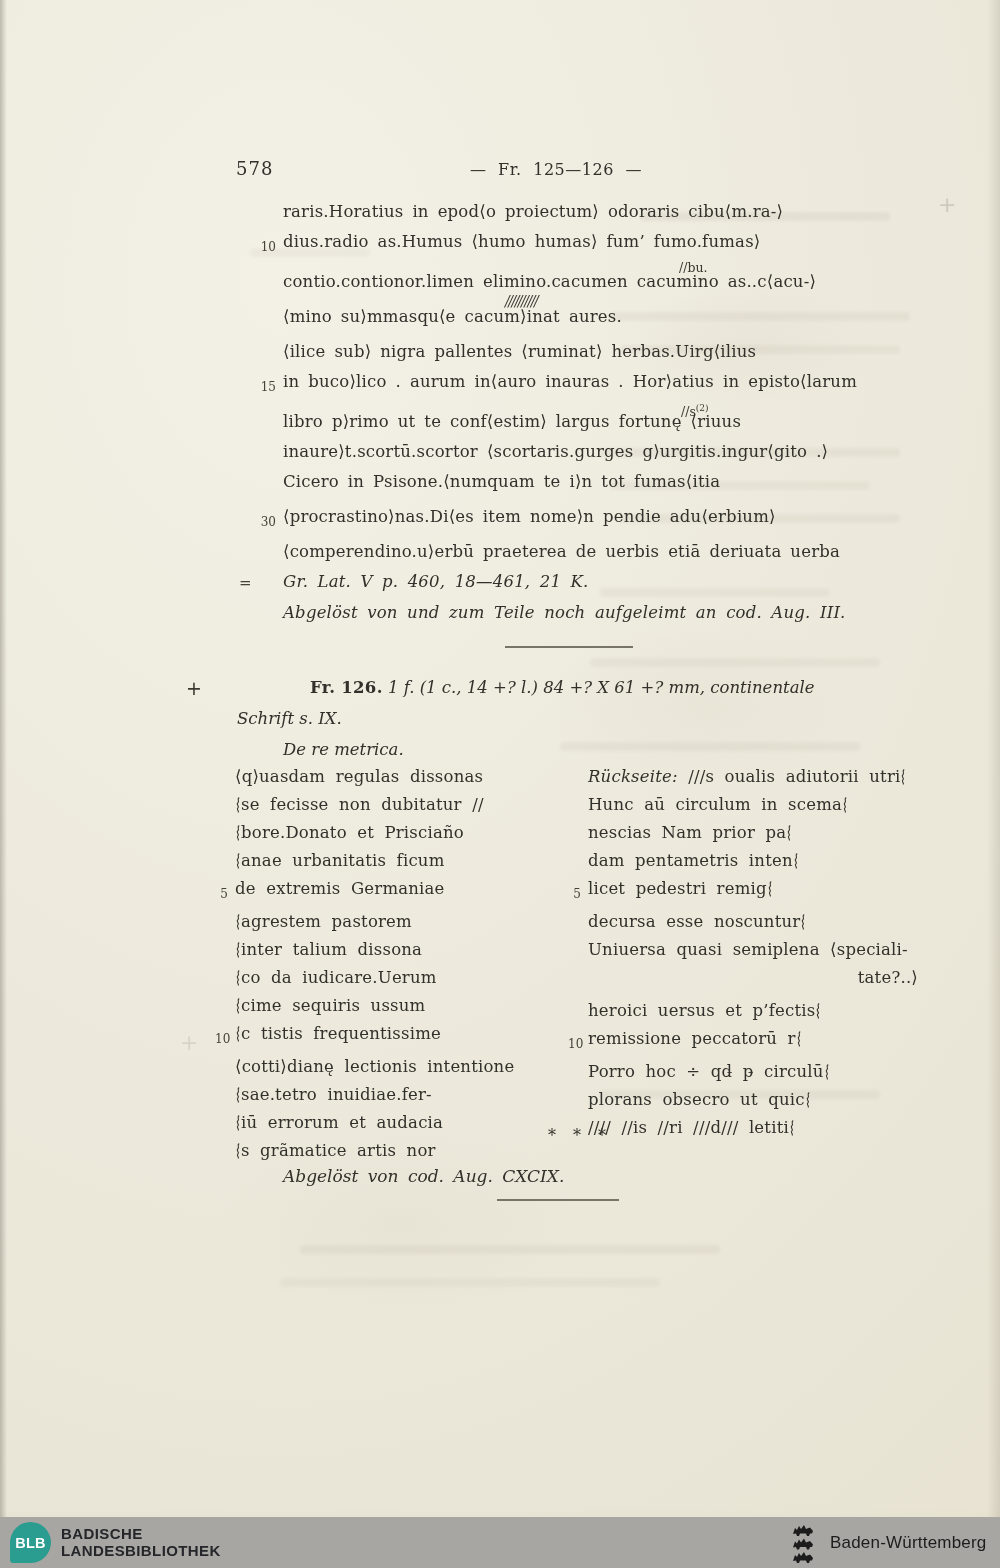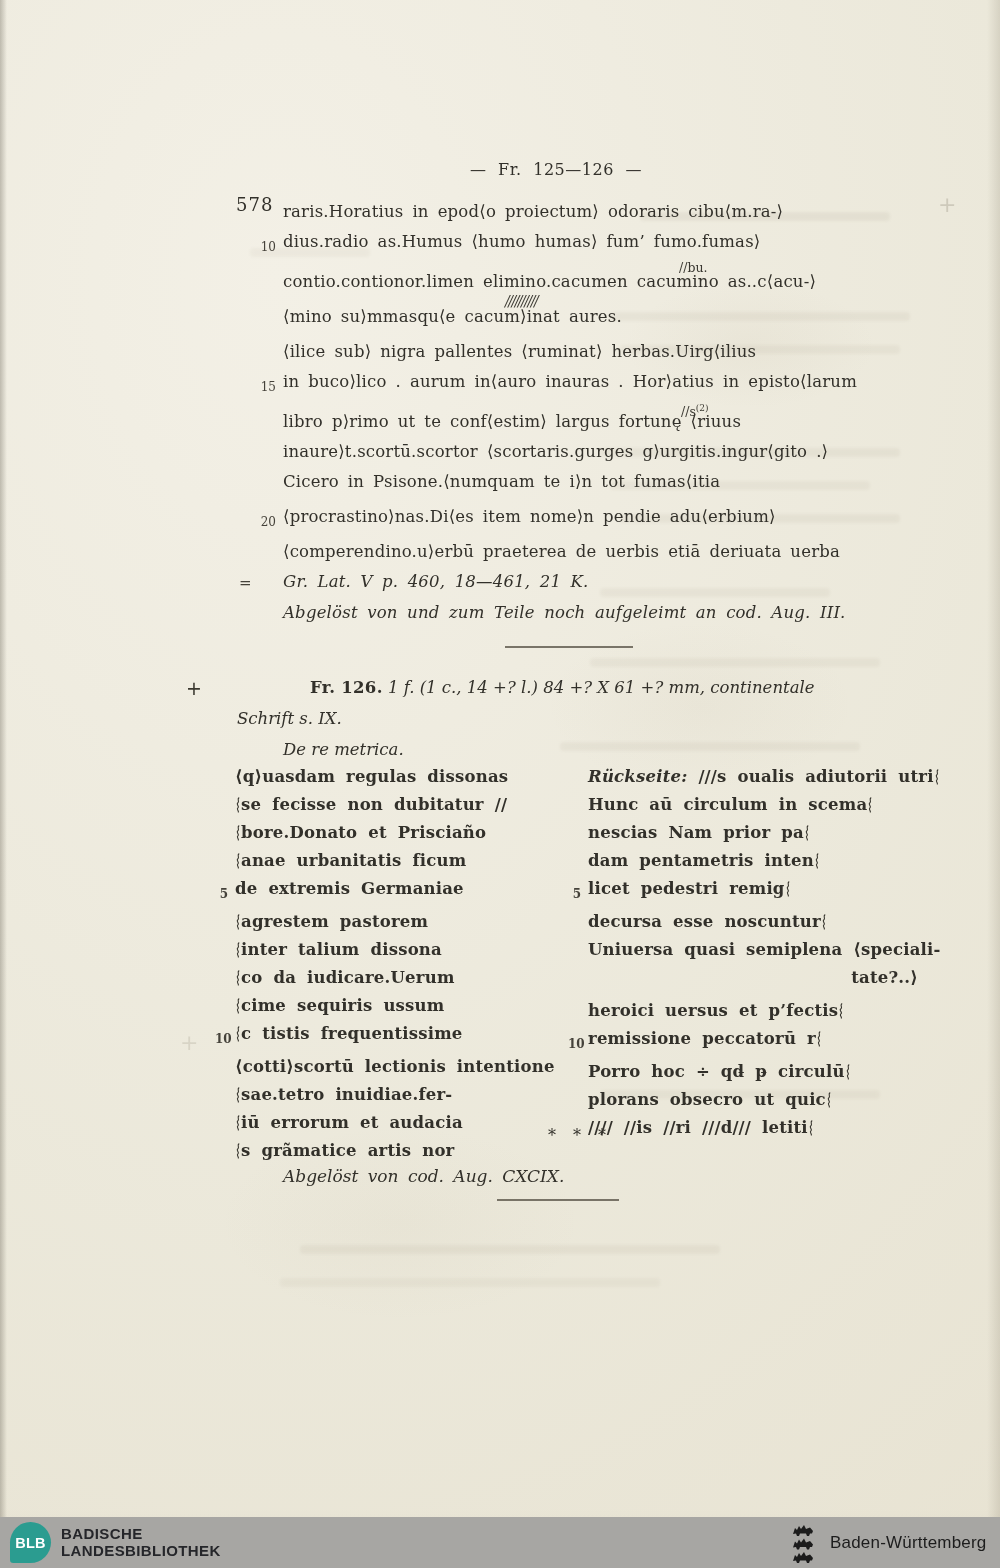--- a/index.html
+++ b/index.html
@@ -17,21 +17,21 @@
   .mottle{position:absolute;inset:0;pointer-events:none;
     background:
       radial-gradient(180px 90px at 75% 22%, rgba(165,150,120,.07), rgba(0,0,0,0) 70%),
       radial-gradient(220px 120px at 70% 45%, rgba(165,150,120,.06), rgba(0,0,0,0) 70%),
       radial-gradient(260px 140px at 40% 78%, rgba(165,150,120,.05), rgba(0,0,0,0) 70%);
   }
   .bleed{position:absolute;background:#8a7f68;opacity:.09;filter:blur(1.6px);height:9px;border-radius:4px;pointer-events:none;}
   .faintplus{position:absolute;font-size:22px;color:rgba(100,92,74,.22);font-family:"DejaVu Sans",sans-serif;}
 
   
-  .pagenum{position:absolute;left:236px;top:158px;font-size:18px;letter-spacing:1px;margin-top:36px;}
+  .pagenum{position:absolute;left:236px;top:158px;font-size:18px;letter-spacing:1px;}
   .runtitle{position:absolute;left:470px;top:160px;font-size:16px;letter-spacing:.5px;word-spacing:6px;white-space:nowrap;}
 
   
   #fr125{position:absolute;left:237px;top:197px;width:700px;font-size:16.5px;}
   .mline{display:flex;line-height:30px;white-space:nowrap;}
   .mline.has-sup{margin-top:5px;}
   .lnum{flex:0 0 auto;display:inline-block;font-size:12px;color:#45423a;text-align:right;padding-right:7px;box-sizing:border-box;padding-top:5px;}
   .lnum.eq{text-align:left;padding-left:2px;font-size:15px;padding-top:1px;letter-spacing:-1px;}
   .ltext{position:relative;word-spacing:3.5px;letter-spacing:.2px;}
   .ltext.it{font-style:italic;word-spacing:4px;}
@@ -50,21 +50,21 @@
   .marginplus{position:absolute;left:-51px;top:1px;font-size:19px;font-family:"DejaVu Sans",sans-serif;color:#3a382f;}
   .headline{text-indent:73px;white-space:nowrap;}
   .headline b{font-weight:bold;letter-spacing:.3px;}
   .headline i, .headline2 i, .subtitle i, .abg i{font-style:italic;}
   .headline2{white-space:nowrap;}
   .subtitle{text-indent:46px;margin-top:0px;}
 
   .cols{position:absolute;left:215px;top:763px;width:710px;display:flex;font-size:16.5px;}
   #colL{width:353px;}
   #colR{width:350px;}
-  .cols .mline{line-height:28px;font-weight:bold;}
+  .cols .mline{line-height:28px;}
   .cols .ltext{word-spacing:5px;}
 
   .stars{position:absolute;left:480px;top:1126px;width:200px;text-align:center;font-size:16px;letter-spacing:6px;}
   .abg{position:absolute;left:283px;top:1166px;font-size:17px;word-spacing:4px;}
 
   
   .footer{position:absolute;left:0;bottom:0;width:1000px;height:51px;background:#a7a6a3;font-family:"Liberation Sans","DejaVu Sans",sans-serif;}
   .blb-logo{position:absolute;left:10px;top:5px;width:41px;height:41px;background:#2b9c90;border-radius:50% 50% 50% 8%;display:flex;align-items:center;justify-content:center;color:#ffffff;font-weight:bold;font-size:14.5px;letter-spacing:.3px;}
   .orgname{position:absolute;left:61px;top:9px;color:#25262a;font-weight:bold;font-size:15px;line-height:16.5px;letter-spacing:.4px;}
   .stategroup{position:absolute;left:788px;top:5px;display:flex;align-items:center;height:41px;}
@@ -133,21 +133,21 @@
         <span class="ltext">inaure⟩t.scortū.scortor ⟨scortaris.gurges g⟩urgitis.ingur⟨gito .⟩</span>
       </div>
       <div class="mline">
         <span class="lnum" style="width: 46px;"></span>
         <span class="ltext">Cicero in Psisone.⟨numquam te i⟩n tot fumas⟨itia</span>
       </div>
       <div class="mline">
         <span class="lnum" style="width: 46px;"></span>
       </div>
       <div class="mline">
-        <span class="lnum" style="width: 46px;">20</span>
+        <span class="lnum" style="width: 46px;">30</span>
         <span class="ltext">⟨procrastino⟩nas.Di⟨es item nome⟩n pendie adu⟨erbium⟩</span>
       </div>
       <div class="mline">
         <span class="lnum" style="width: 46px;"></span>
         <span class="ltext">⟨comperendino.u⟩erbū praeterea de uerbis etiā deriuata uerba</span>
       </div>
       <div class="mline">
         <span class="lnum eq" style="width: 46px;">=</span>
         <span class="ltext it">Gr. Lat. V p. 460, 18—461, 21 K.</span>
       </div>
@@ -219,21 +219,21 @@
               </svg></span>cime sequiris ussum</span>
         </div>
         <div class="mline">
           <span class="lnum" style="width: 20px;">10</span>
           <span class="ltext"><span class="torn"><svg width="6" height="16" viewBox="0 0 6 16">
                 <path d="M4.2 0.5 C1.2 2.4 5.2 4.2 2.7 6 C0.7 7.5 5 9.2 2.9 10.9 C1.1 12.4 4.3 13.8 3.2 15.5" stroke="#35332c" fill="none" stroke-width="1.1"></path>
               </svg></span>c tistis frequentissime</span>
         </div>
         <div class="mline">
           <span class="lnum" style="width: 20px;"></span>
-          <span class="ltext">⟨cotti⟩scortū lectionis intentione</span>
+          <span class="ltext">⟨cotti⟩dianę lectionis intentione</span>
         </div>
         <div class="mline">
           <span class="lnum" style="width: 20px;"></span>
           <span class="ltext"><span class="torn"><svg width="6" height="16" viewBox="0 0 6 16">
                 <path d="M4.2 0.5 C1.2 2.4 5.2 4.2 2.7 6 C0.7 7.5 5 9.2 2.9 10.9 C1.1 12.4 4.3 13.8 3.2 15.5" stroke="#35332c" fill="none" stroke-width="1.1"></path>
               </svg></span>sae.tetro inuidiae.fer-</span>
         </div>
         <div class="mline">
           <span class="lnum" style="width: 20px;"></span>
           <span class="ltext"><span class="torn"><svg width="6" height="16" viewBox="0 0 6 16">

